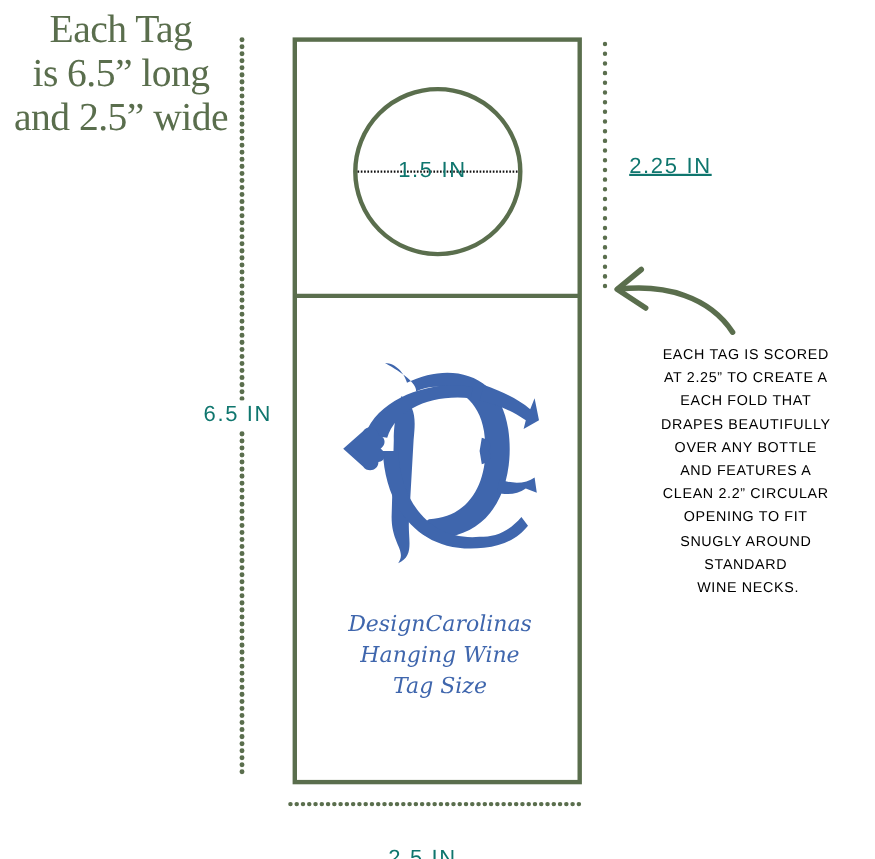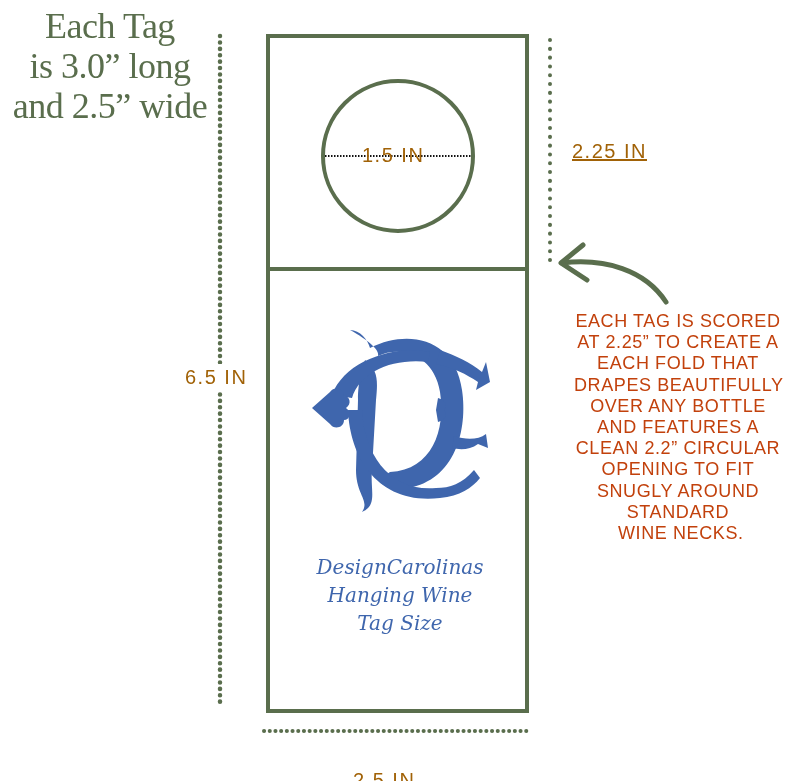--- a/index.html
+++ b/index.html
@@ -1,21 +1,21 @@
 <!DOCTYPE html>
 <html><head>
 <meta charset="utf-8">
 <style>
   html, body { margin:0; padding:0; background:#ffffff; }
   body { width:795px; height:781px; position:relative; overflow:hidden; font-family:"Liberation Serif", serif; }
   .abs { position:absolute; }
   .headline { left:10px; top:6px; width:200px; text-align:center; color:#5a6e4d; font-family:"Liberation Serif", serif; font-size:36px; line-height:40px; letter-spacing:-0.5px; }
   .headline div { white-space:nowrap; }
-  .dim-label { color:#a16207; font-family:"Liberation Sans", sans-serif; font-size:20px; letter-spacing:1.5px; font-weight:300; white-space:nowrap; background:#fff; }
-  .note { left:574px; top:311px; width:208px; text-align:center; color:#c2410c; font-family:"Liberation Sans", sans-serif; font-size:18px; line-height:21.2px; letter-spacing:0.6px; }
+  .dim-label { color:#0f766e; font-family:"Liberation Sans", sans-serif; font-size:20px; letter-spacing:1.5px; font-weight:300; white-space:nowrap; background:#fff; }
+  .note { left:574px; top:311px; width:208px; text-align:center; color:#000000; font-family:"Liberation Sans", sans-serif; font-size:13px; line-height:21.2px; letter-spacing:0.6px; }
   .note div { white-space:nowrap; }
   .script { left:290px; top:553px; width:220px; text-align:center; color:#3f66ad; font-family:"DejaVu Serif", serif; font-style:italic; font-size:20px; line-height:28px; }
   .script div { white-space:nowrap;text-align:center; }
   svg { position:absolute; left:0; top:0; }
 </style>
 </head>
 <body>
 
 <svg width="795" height="781" viewBox="0 0 795 781">
 
@@ -53,21 +53,21 @@
     <path d="M440 350 C 456 356, 470 362, 482 372 L 486 362 L 490 382 L 476 390 L 478 382 C 466 374, 454 368, 436 364 Z"></path>
 
     <path d="M454 436 C 466 440, 478 440, 486 434 L 488 448 L 478 444 C 470 450, 460 450, 452 448 Z"></path>
 
     <path d="M438 398 C 446 400, 448 406, 444 410 C 448 414, 446 420, 438 422 L 436 410 Z"></path>
   </g>
 </svg>
 
 <div class="abs headline">
   <div>Each Tag</div>
-  <div>is  3.0” long</div>
+  <div>is  6.5” long</div>
   <div>and 2.5” wide</div>
 </div>
 
 <div class="abs dim-label" style="left:362px; top:144px; background:transparent;">1.5  IN</div>
 <div class="abs dim-label" style="left:572px; top:140px; background:transparent;text-decoration:underline;">2.25  IN</div>
 <div class="abs dim-label" style="left:185px; top:364px; padding:2px 0;">6.5  IN</div>
 <div class="abs dim-label" style="left:353px; top:769px; background:transparent;">2.5  IN</div>
 
 <div class="abs note">
   <div>EACH TAG IS SCORED</div>

